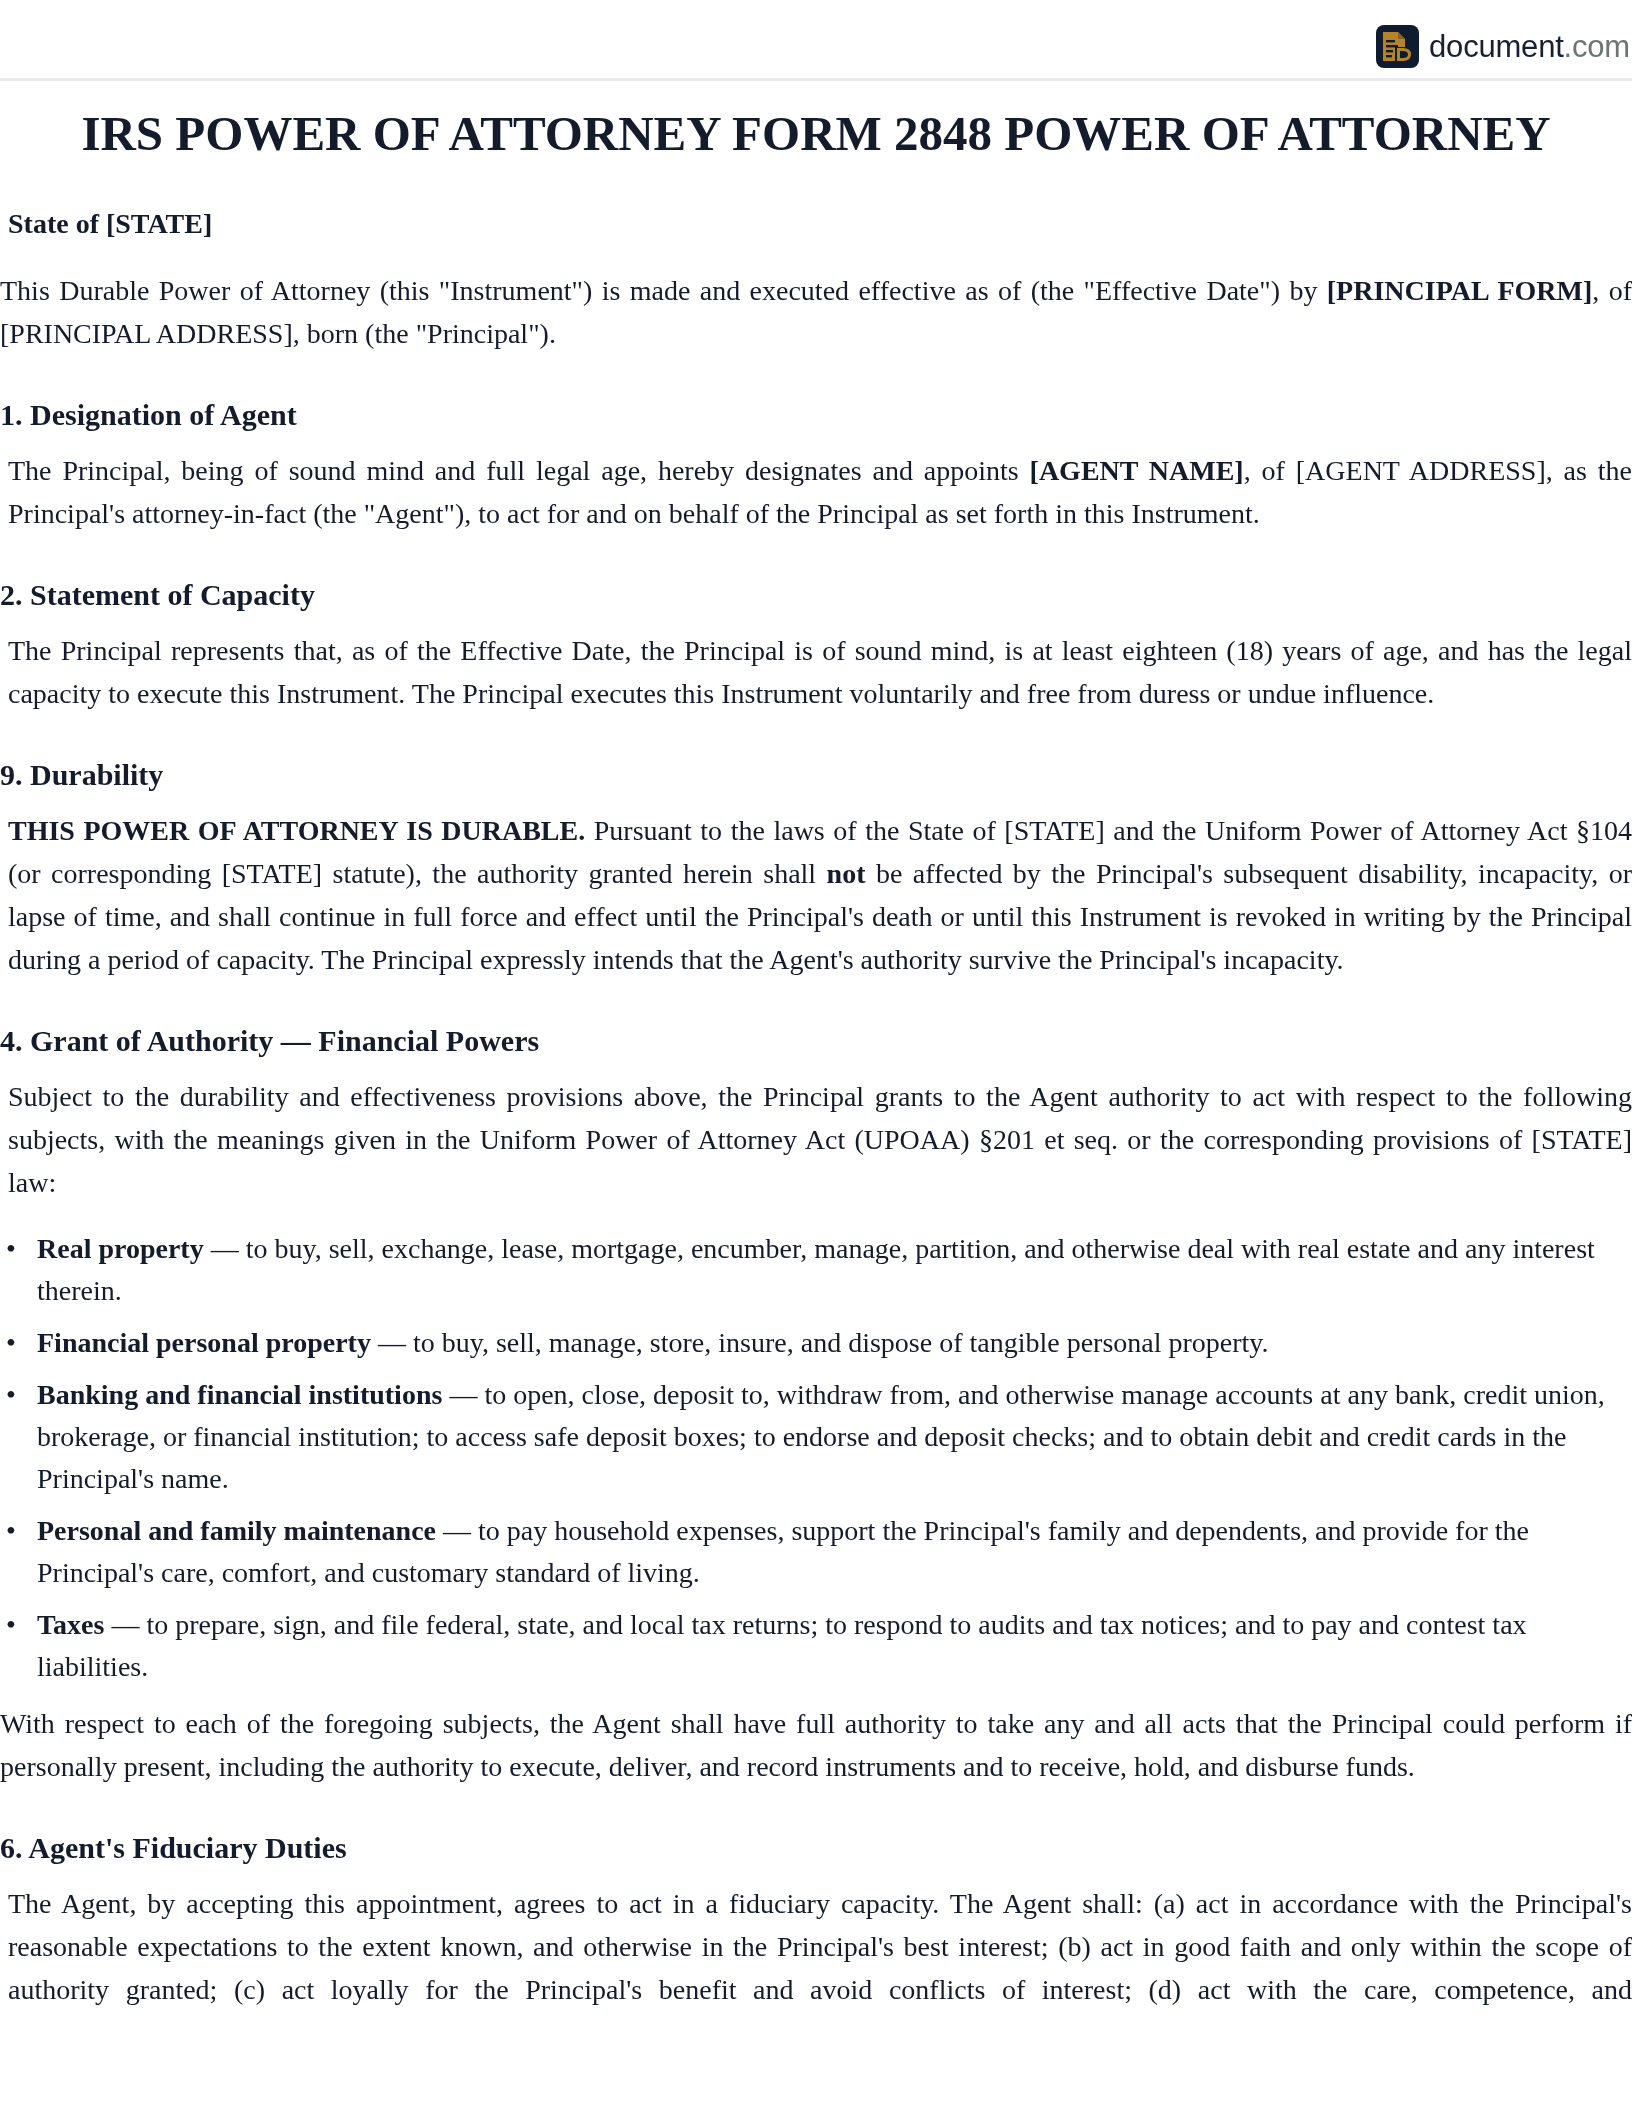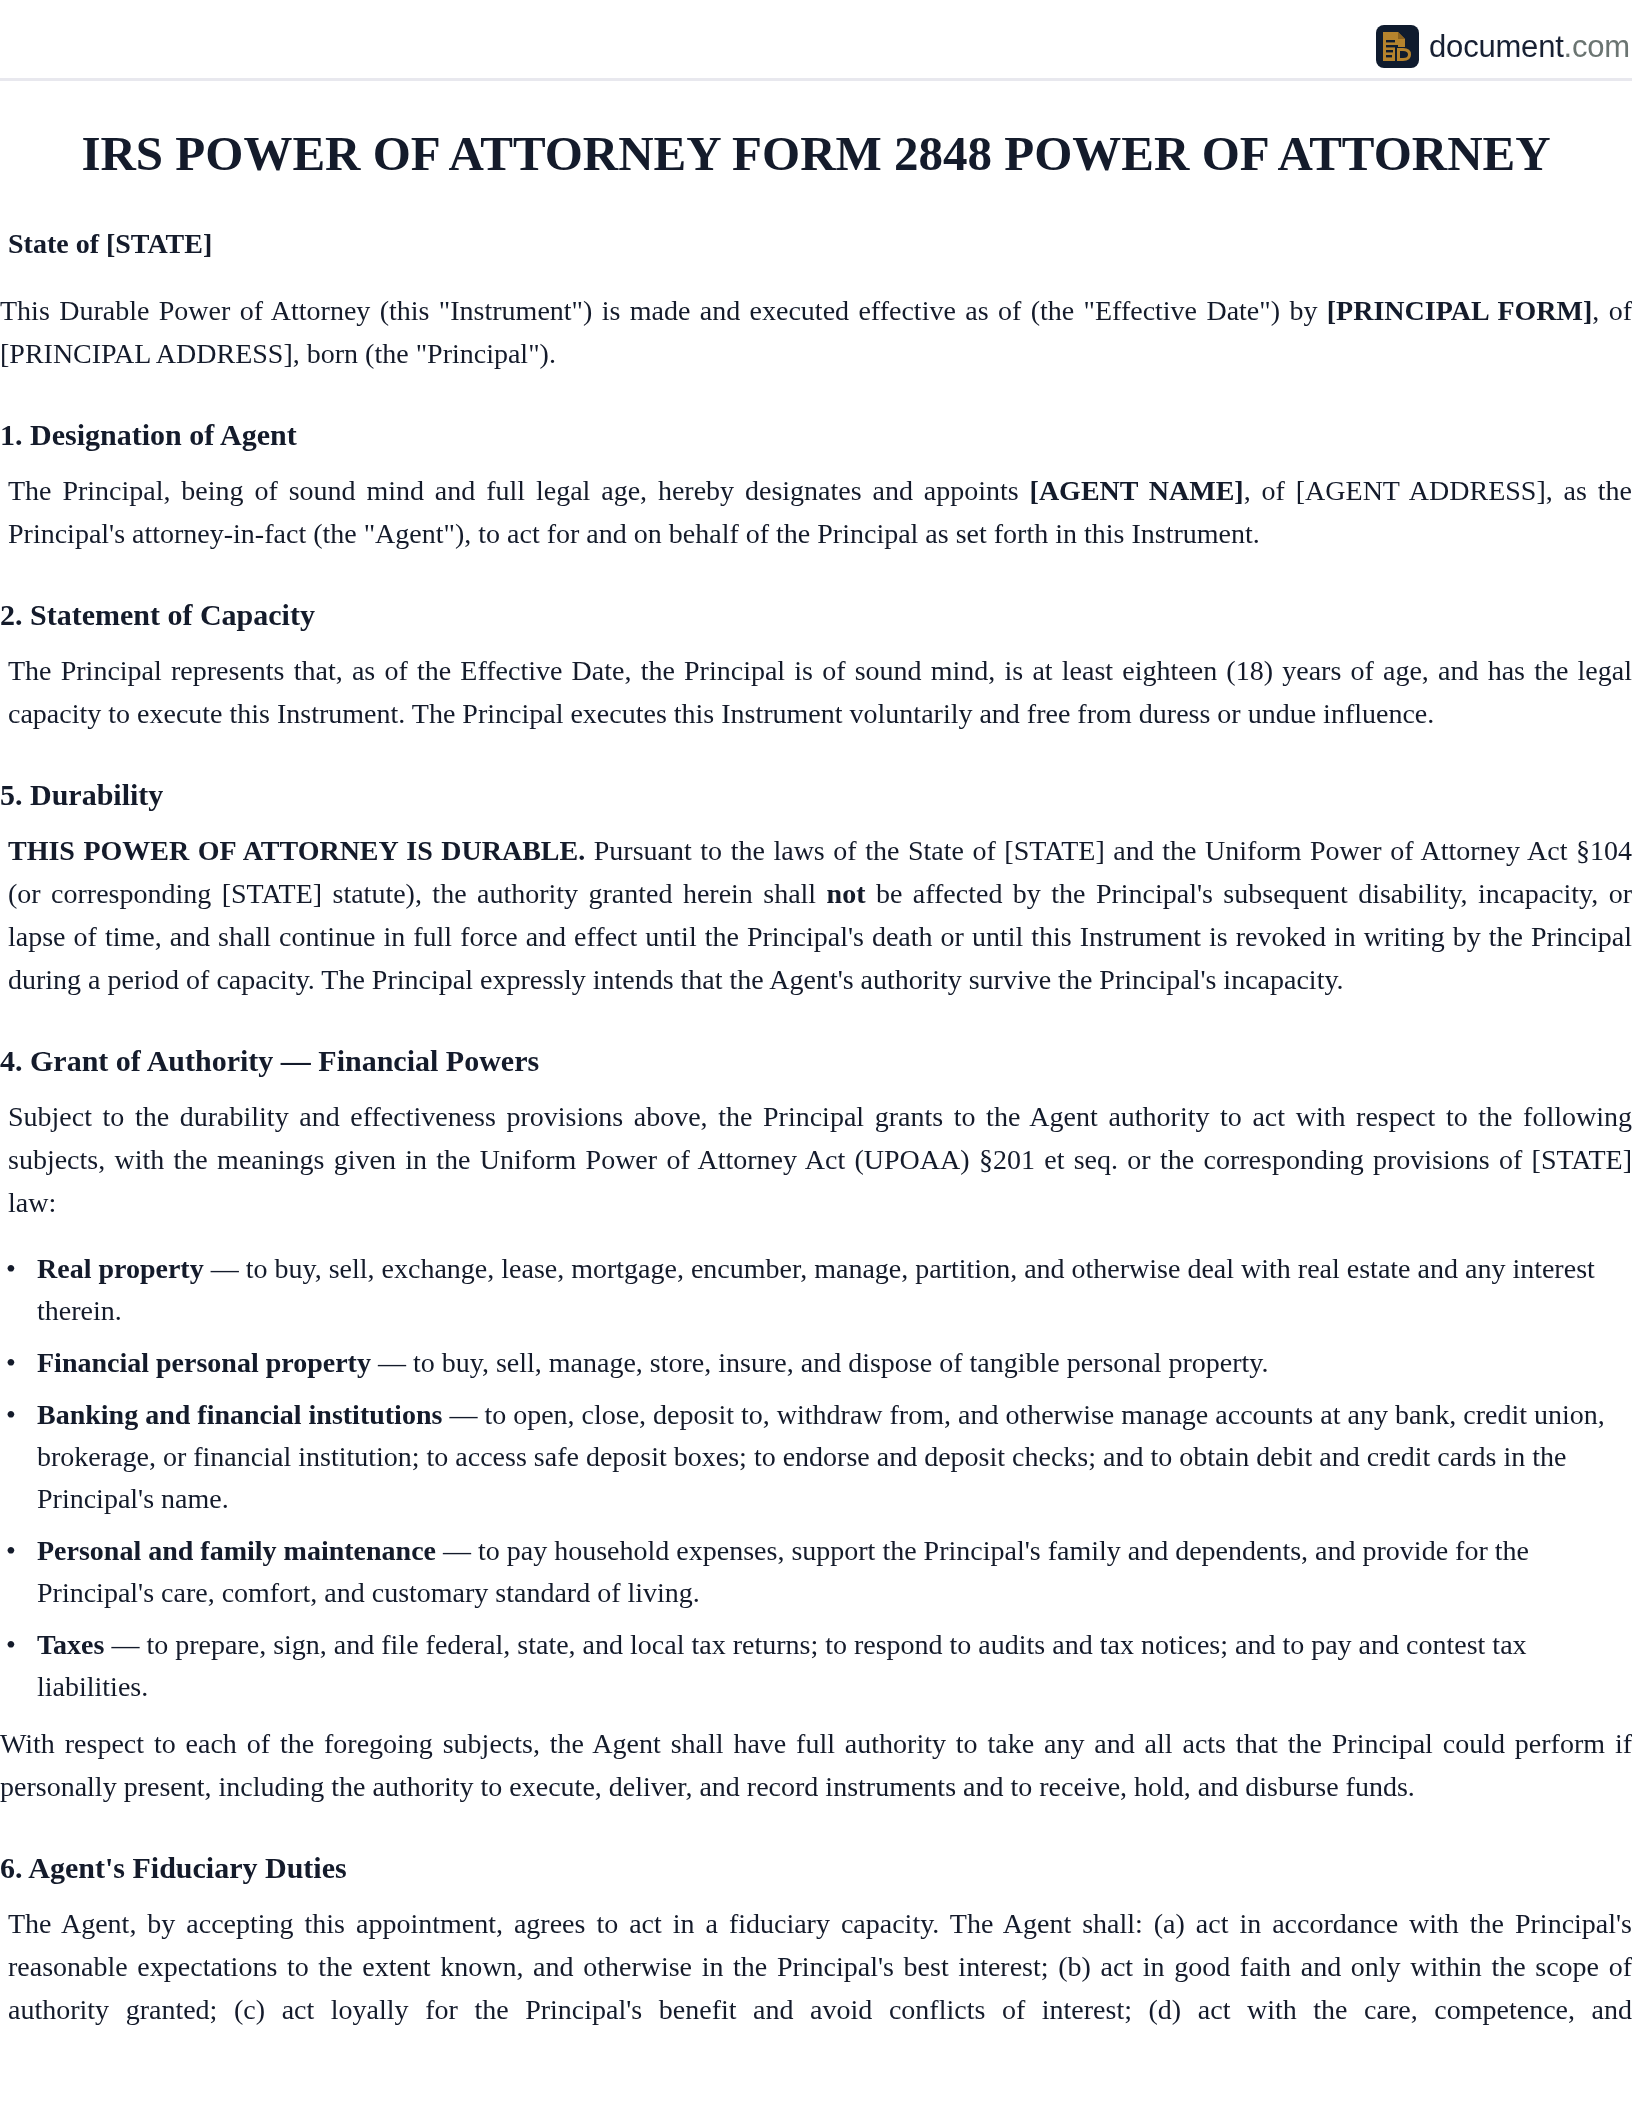--- a/index.html
+++ b/index.html
@@ -46,21 +46,21 @@
     font-size: 31px;
     letter-spacing: -0.2px;
     color: #172033;
     line-height: 1;
   }
   .brand-text .tld { color: #6b7572; }
 
   .doc {
     position: absolute;
     left: 0;
-    top: 100px;
+    top: 80px;
     width: 1632px;
   }
   .doc-title {
     text-align: center;
     font-size: 49px;
     font-weight: bold;
     margin: 22px 0 0 0;
     line-height: 64px;
     color: #141b2b;
   }
@@ -131,21 +131,21 @@
   <div class="state-line">State of [STATE]</div>
 
   <p class="body"><span>This Durable Power of Attorney (this "Instrument") is made and executed effective as of (the "Effective Date") by </span><b>[PRINCIPAL FORM]</b><span>, of [PRINCIPAL ADDRESS], born (the "Principal").</span></p>
 
   <h2 class="section">1. Designation of Agent</h2>
   <p class="body"><span>The Principal, being of sound mind and full legal age, hereby designates and appoints </span><b>[AGENT NAME]</b><span>, of [AGENT ADDRESS], as the Principal's attorney-in-fact (the "Agent"), to act for and on behalf of the Principal as set forth in this Instrument.</span></p>
 
   <h2 class="section">2. Statement of Capacity</h2>
   <p class="body">The Principal represents that, as of the Effective Date, the Principal is of sound mind, is at least eighteen (18) years of age, and has the legal capacity to execute this Instrument. The Principal executes this Instrument voluntarily and free from duress or undue influence.</p>
 
-  <h2 class="section">5. Durability</h2>
+  <h2 class="section">9. Durability</h2>
   <p class="body"><b>THIS POWER OF ATTORNEY IS DURABLE.</b><span> Pursuant to the laws of the State of [STATE] and the Uniform Power of Attorney Act §104 (or corresponding [STATE] statute), the authority granted herein shall </span><b>not</b><span> be affected by the Principal's subsequent disability, incapacity, or lapse of time, and shall continue in full force and effect until the Principal's death or until this Instrument is revoked in writing by the Principal during a period of capacity. The Principal expressly intends that the Agent's authority survive the Principal's incapacity.</span></p>
 
   <h2 class="section">4. Grant of Authority — Financial Powers</h2>
   <p class="body">Subject to the durability and effectiveness provisions above, the Principal grants to the Agent authority to act with respect to the following subjects, with the meanings given in the Uniform Power of Attorney Act (UPOAA) §201 et seq. or the corresponding provisions of [STATE] law:</p>
 
   <ul class="powers">
     <li>
       <span class="bullet">•</span><b>Real property</b><span> — to buy, sell, exchange, lease, mortgage, encumber, manage, partition, and otherwise deal with real estate and any interest therein.</span>
     </li>
     <li>

